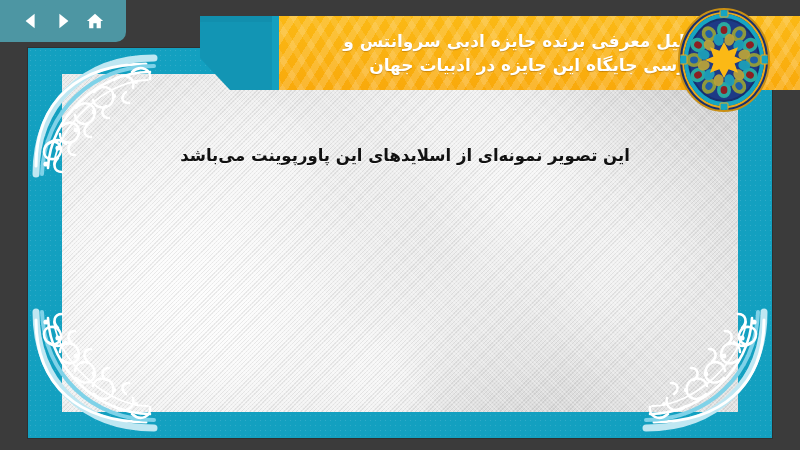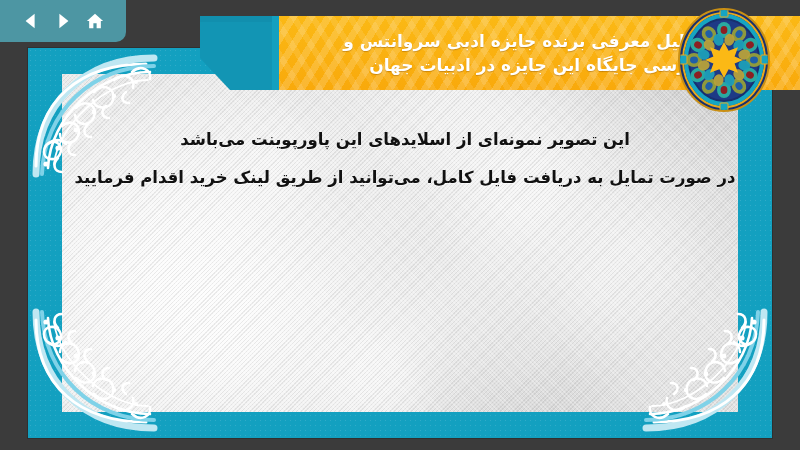--- a/index.html
+++ b/index.html
@@ -92,21 +92,21 @@
   #medallion{position:absolute;left:676px;top:6px;width:96px;height:108px;z-index:50;}
 
   
   #body-text{
     position:absolute;left:60px;top:132px;width:690px;
     direction:rtl;text-align:center;z-index:30;
   }
   .body-line{
     color:#111111;direction:rtl;unicode-bidi:bidi-override;
     font-size:16.5px;line-height:1.0;font-weight:bold;white-space:nowrap;
-    margin:0 0 21px 0;text-shadow:0 1px 0 rgba(255,255,255,.55);
+    margin:16px 0 21px 0;text-shadow:0 1px 0 rgba(255,255,255,.55);
   }
   .body-line:last-child{margin-bottom:0;}
 </style>
 </head>
 <body>
 
 <div id="stage">
 
   <div id="navbar">
     <span class="nav-btn">
@@ -343,16 +343,15 @@
         <rect x="44" y="97" width="8" height="9" rx="1"></rect>
         <rect x="2" y="49" width="9" height="9" rx="1"></rect>
         <rect x="85" y="49" width="9" height="9" rx="1"></rect>
       </g>
     </g>
     <ellipse cx="48" cy="54" rx="45" ry="51" fill="none" stroke="#c98f14" stroke-width="2"></ellipse>
   </svg>
 
   <div id="body-text">
     <p class="body-line">این تصویر نمونه‌ای از اسلایدهای این پاورپوینت می‌باشد</p>
-    <p class="body-line">در صورت تمایل به دریافت فایل کامل، می‌توانید از طریق لینک خرید اقدام فرمایید</p>
   </div>
 
 </div>
 
 </body></html>

